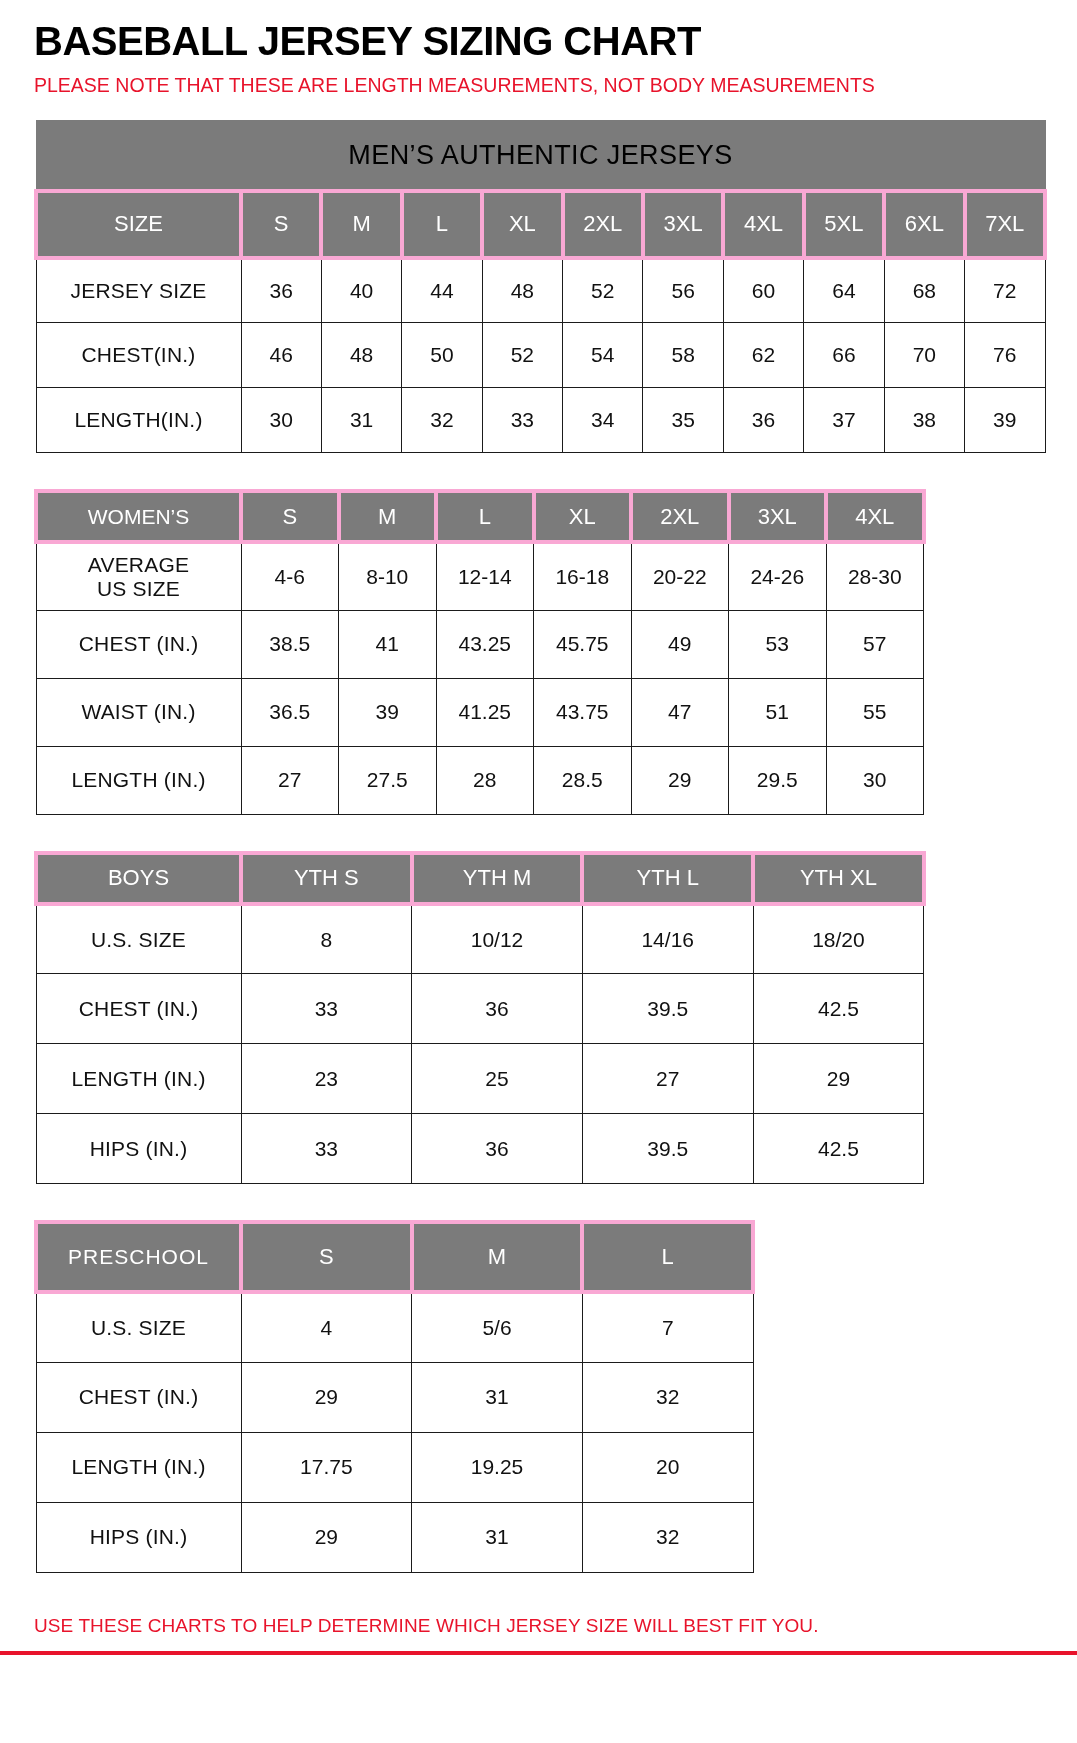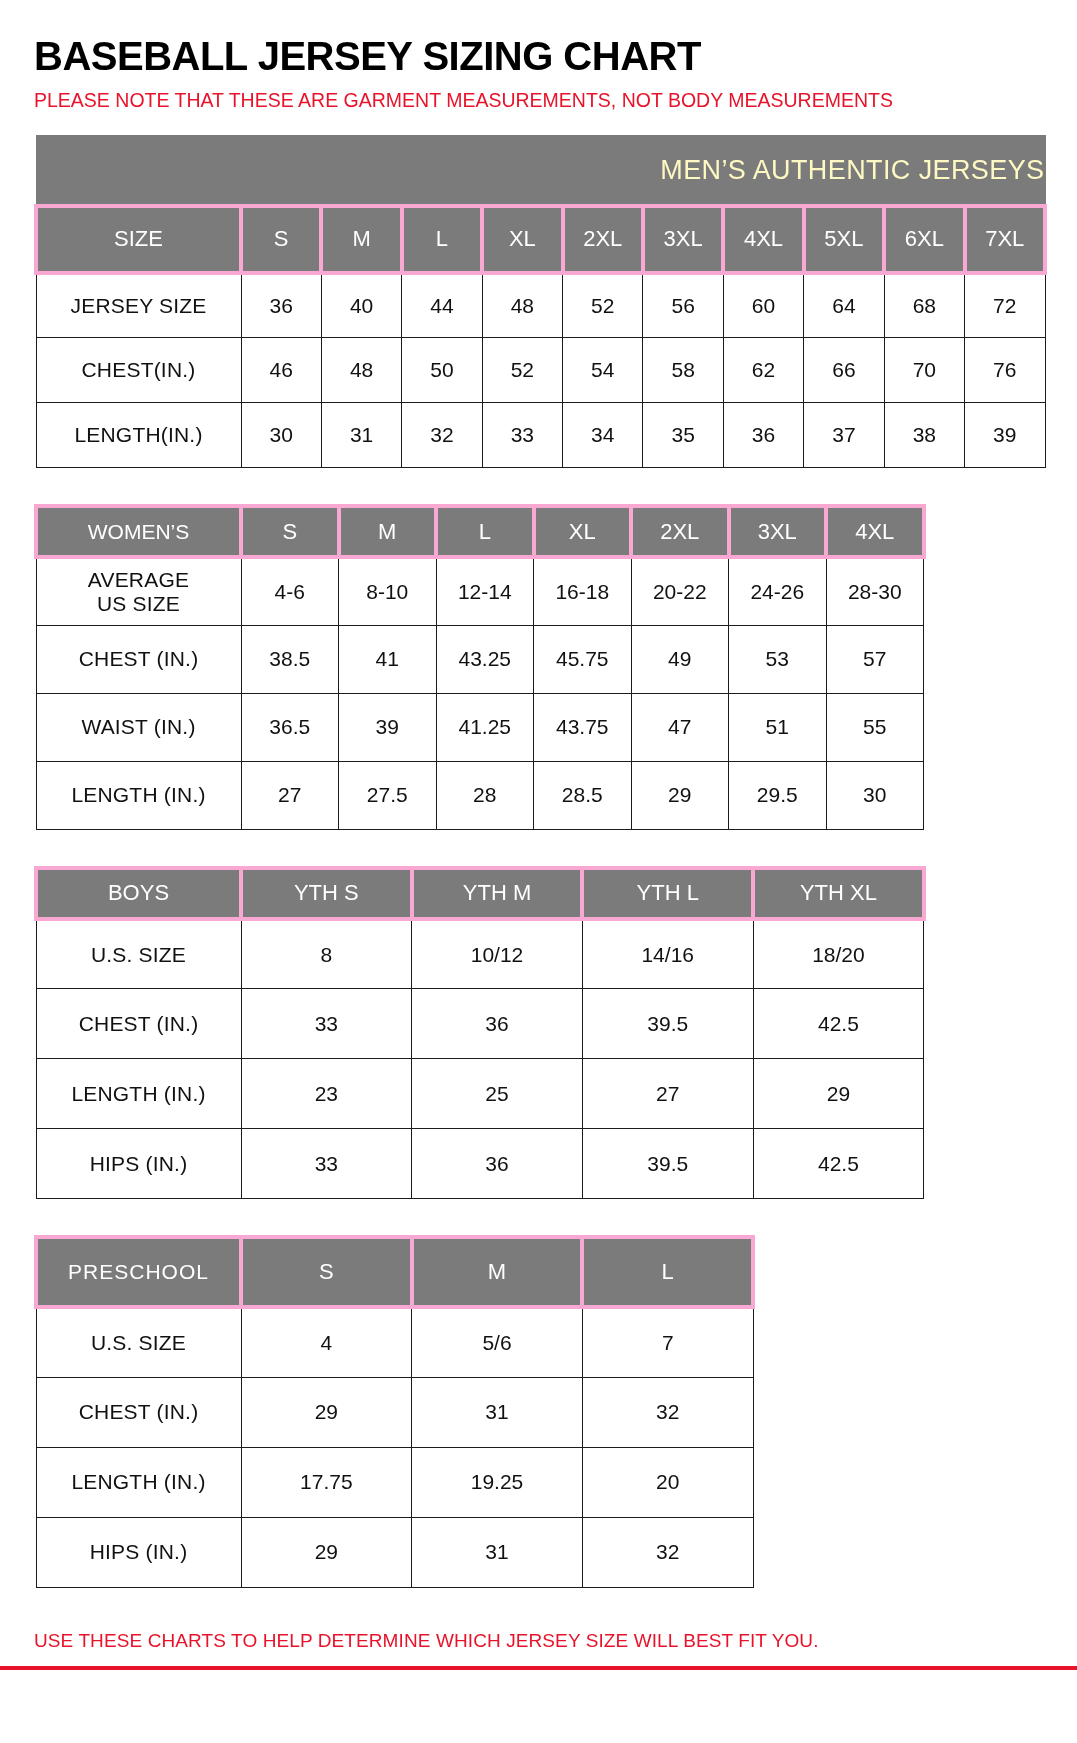--- a/index.html
+++ b/index.html
@@ -10,21 +10,21 @@
   body {
     width: 1077px;
     min-height: 1743px;
     font-family: "Liberation Sans", sans-serif;
     color: #000000;
     -webkit-font-smoothing: antialiased;
   }
   .page {
     width: 1077px;
     box-sizing: border-box;
-    padding: 35px 34px 0 34px;
+    padding: 20px 34px 0 34px;
     position: relative;
   }
   .title {
     font-size: 40px;
     font-weight: 900;
     letter-spacing: -0.5px;
     line-height: 1.05;
     margin: 0 0 10px 0;
     color: #000;
   }
@@ -47,26 +47,25 @@
     vertical-align: middle;
     font-weight: 400;
     font-size: 21px;
     color: #111;
     padding: 0;
     height: 65px;
     box-sizing: border-box;
   }
   .banner td {
     background: #7b7b7b;
-    color: #fef9c3;
+    color: #000000;
     font-size: 27px;
     letter-spacing: 0.4px;
     height: 70px;
     border: 1px solid #7b7b7b;
-    text-align: right;
   }
   .hdr td {
     background: #7b7b7b;
     color: #ffffff;
     font-size: 22px;
     border: 4px solid #f9a8d4;
     height: 67px;
   }
   .rowlabel {
     font-size: 21px;
@@ -119,21 +118,21 @@
     height: 4px;
     background: #e8132b;
   }
 </style>
 </head>
 <body>
 
 <div class="page">
 
   <h1 class="title">BASEBALL JERSEY SIZING CHART</h1>
-  <div class="subtitle">PLEASE NOTE THAT THESE ARE GARMENT MEASUREMENTS, NOT BODY MEASUREMENTS</div>
+  <div class="subtitle">PLEASE NOTE THAT THESE ARE LENGTH MEASUREMENTS, NOT BODY MEASUREMENTS</div>
 
   <table id="tbl-mens">
     <colgroup>
       <col class="lbl">
         <col class="c">
         <col class="c">
         <col class="c">
         <col class="c">
         <col class="c">
       <col class="c">

